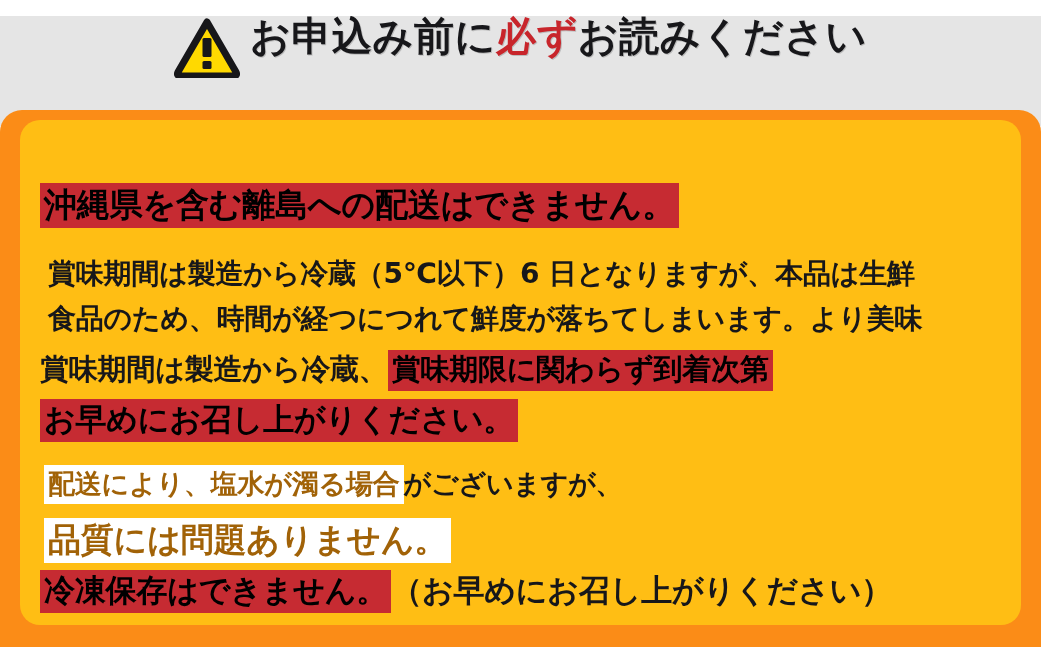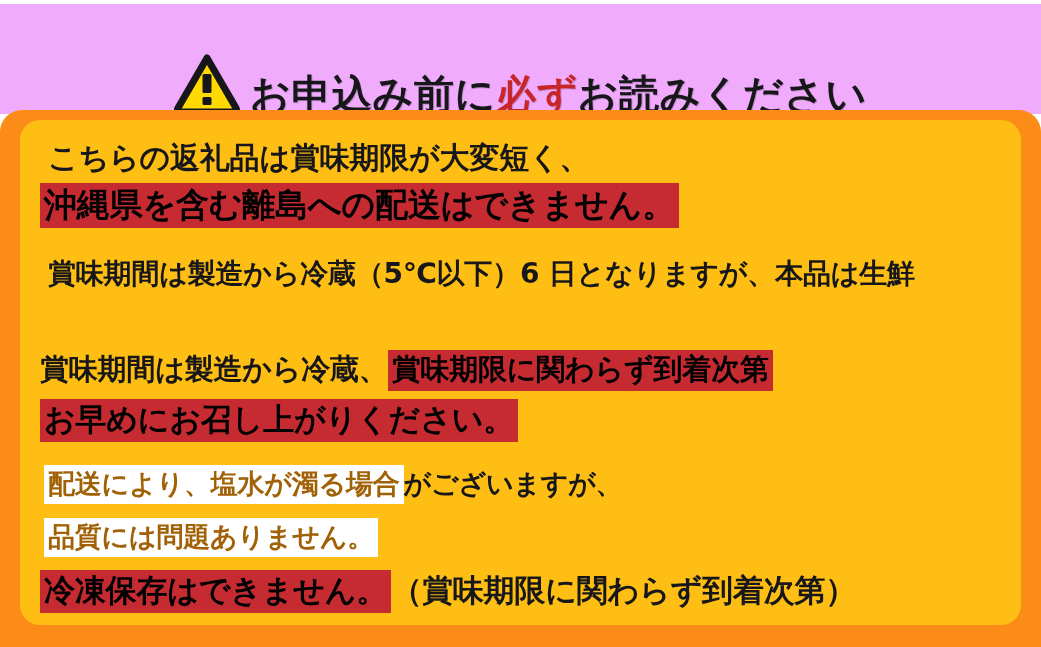--- a/index.html
+++ b/index.html
@@ -18,27 +18,27 @@
     position: relative;
     width: 1041px;
     height: 647px;
     background: #ffffff;
   }
 
   
   .header {
     position: absolute;
     left: 0;
-    top: 4px;
+    top: 16px;
     width: 1041px;
     height: 110px;
     display: flex;
-    align-items: flex-end;
+    align-items: flex-start;
     justify-content: center;
-    background: #f0abfc;
+    background: #e5e5e5;
   }
   .warn-icon {
     width: 66px;
     height: 60px;
     flex: 0 0 auto;
     margin-right: 10px;
     margin-top: 2px;
     display: block;
   }
   .header-text {
@@ -106,21 +106,21 @@
     color: #a16207;
   }
 
   .l1 { position: absolute; left: 44px; top: 138px; }
   .l2 { position: absolute; left: 40px; top: 183px; font-size: 33px; }
   .l3 { position: absolute; left: 44px; top: 255px; font-size: 28px; text-align: center; }
   .l4 { position: absolute; left: 44px; top: 300px; font-size: 28px; }
   .l5 { position: absolute; left: 40px; top: 350px; font-size: 29px; }
   .l6 { position: absolute; left: 40px; top: 399px; font-size: 31px; }
   .l7 { position: absolute; left: 44px; top: 465px; font-size: 27px; }
-  .l8 { position: absolute; left: 44px; top: 518px; font-size: 27px; border-radius: 12px; }
+  .l8 { position: absolute; left: 44px; top: 518px; font-size: 33px; border-radius: 12px; }
   .l9 { position: absolute; left: 40px; top: 570px; font-size: 31px; }
 
   .l5 .seg.plain, .l7 .seg.plain, .l9 .seg.plain { padding-left: 0; padding-right: 0; }
 </style>
 </head>
 <body>
 
 <div id="notice">
 
   <div class="header">
@@ -130,46 +130,46 @@
       <rect x="28.5" y="43" width="9" height="8" rx="1.5" fill="#17171a"></rect>
     </svg>
     <div class="header-text">
       <span>お申込み前に</span><span class="em">必ず</span><span>お読みください</span>
     </div>
   </div>
 
   <div class="outer-band"></div>
   <div class="inner-panel"></div>
 
-  <div class="line l1">
-    <span class="seg plain">こちらの返礼品は賞味期限が大変短く、</span>
-  </div>
 
   <div class="line l2">
     <span class="seg red">沖縄県を含む離島への配送はできません。</span>
   </div>
 
   <div class="line l3">
     <span class="seg plain">賞味期間は製造から冷蔵（5℃以下）6 日となりますが、本品は生鮮</span>
   </div>
 
+  <div class="line l4">
+    <span class="seg plain">食品のため、時間が経つにつれて鮮度が落ちてしまいます。より美味</span>
+  </div>
 
   <div class="line l5">
     <span class="seg plain">賞味期間は製造から冷蔵、</span><span class="seg red">賞味期限に関わらず到着次第</span>
   </div>
 
   <div class="line l6">
     <span class="seg red">お早めにお召し上がりください。</span>
   </div>
 
   <div class="line l7">
     <span class="seg white">配送により、塩水が濁る場合</span><span class="seg plain">がございますが、</span>
   </div>
 
   <div class="line l8">
     <span class="seg white">品質には問題ありません。</span>
   </div>
 
   <div class="line l9">
-    <span class="seg red">冷凍保存はできません。</span><span class="seg plain">（賞味期限に関わらず到着次第）</span>
+    <span class="seg red">冷凍保存はできません。</span><span class="seg plain">（お早めにお召し上がりください）</span>
   </div>
 
 </div>
 
 </body></html>

